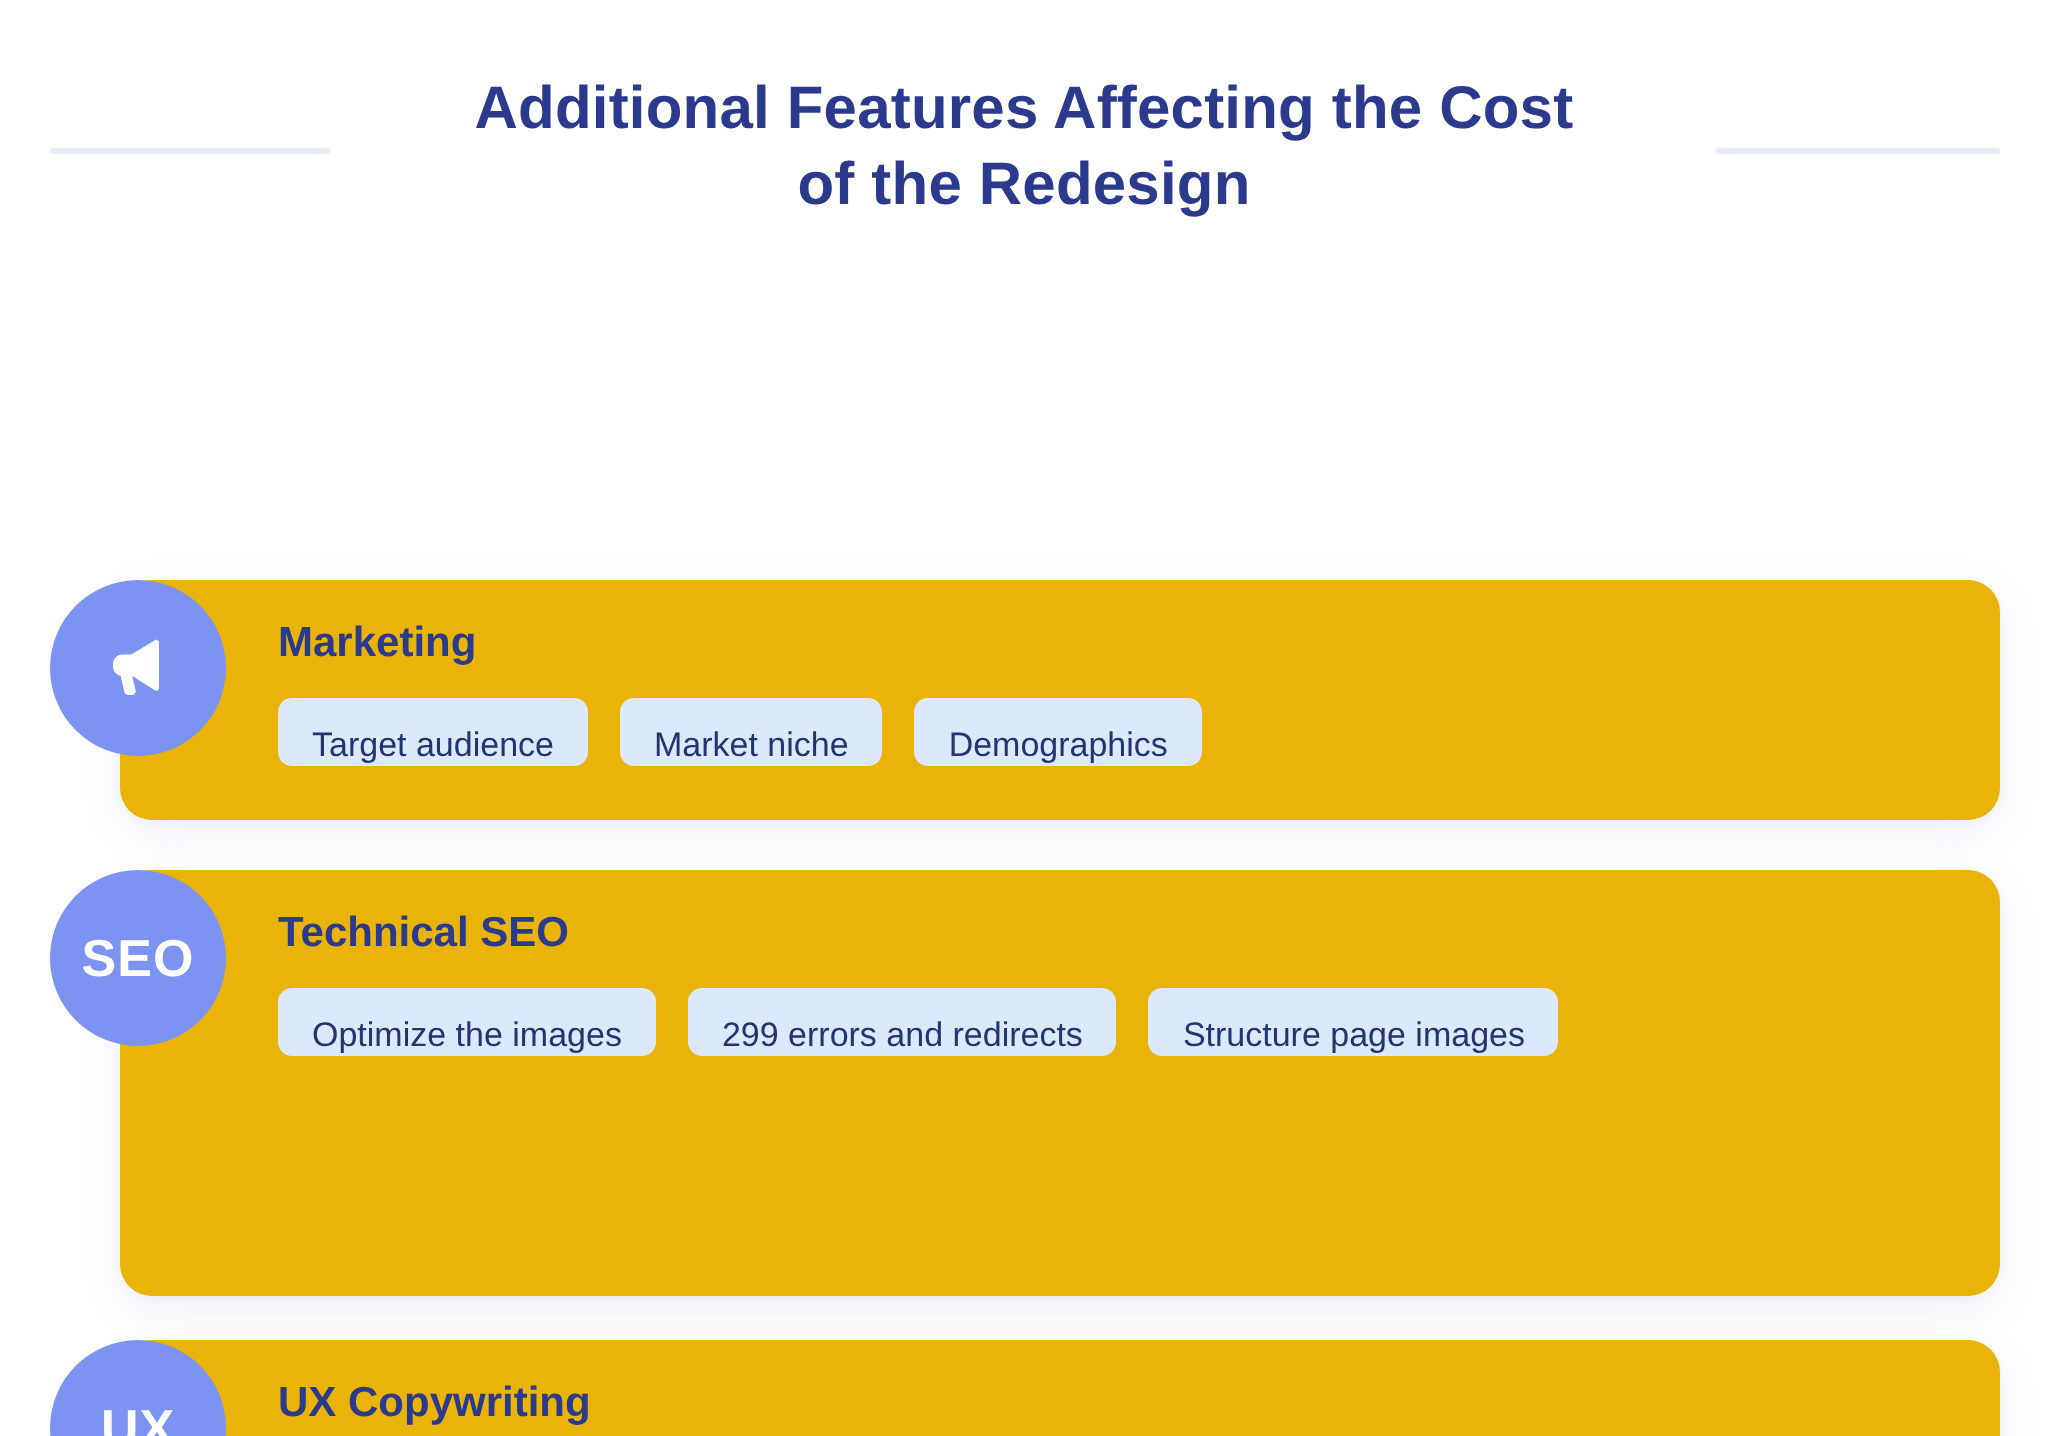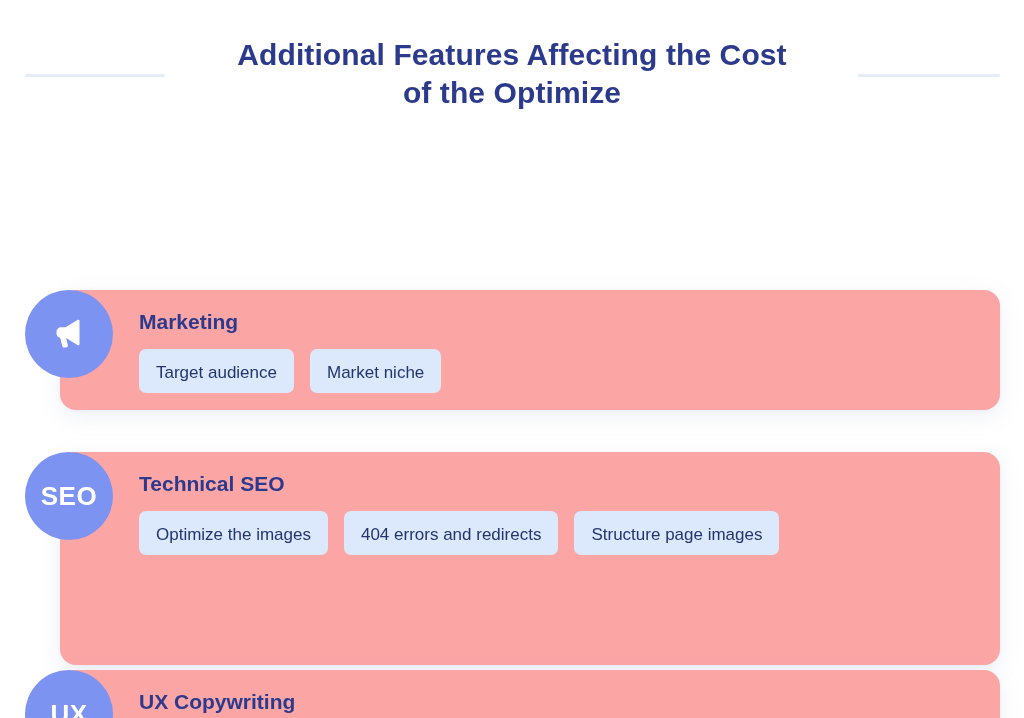--- a/index.html
+++ b/index.html
@@ -46,28 +46,28 @@
 
   
   .cards {
     position: relative;
     width: 1024px;
   }
   .card {
     position: absolute;
     left: 60px;
     width: 940px;
-    background: #fca5a5;
+    background: #eab308;
     border-radius: 16px;
     box-shadow: 0 6px 22px rgba(120, 140, 190, 0.13),
                 0 1px 3px rgba(120, 140, 190, 0.07);
     box-sizing: border-box;
   }
   .card-1 { top: 160px; height: 120px; }
-  .card-2 { top: 322px; height: 213px; }
+  .card-2 { top: 305px; height: 213px; }
   .card-3 { top: 540px; height: 150px; }
 
   .badge {
     position: absolute;
     left: -35px;
     width: 88px;
     height: 88px;
     border-radius: 50%;
     background: #7d93f2;
     display: flex;
@@ -105,65 +105,66 @@
     flex-wrap: wrap;
     gap: 16px;
     margin-top: 17px;
   }
   .tag {
     background: #dce8fc;
     color: #23356f;
     border-radius: 7px;
     font-size: 17px;
     line-height: 1;
-    padding: 15px 17px 12px 17px;
+    padding: 15px 17px 2px 17px;
     white-space: nowrap;
   }
 </style>
 </head>
 <body>
 
 <div class="header">
   <div class="rule rule-left"></div>
   <div class="rule rule-right"></div>
   <div class="header-title">
     <div>Additional Features Affecting the Cost</div>
-    <div>of the Optimize</div>
+    <div>of the Redesign</div>
   </div>
 </div>
 
 <div class="cards">
 
   <div class="card card-1">
     <div class="badge badge-1">
       <span class="badge-icon">
         <svg width="40" height="40" viewBox="0 0 40 40" aria-hidden="true">
           <path d="M30.5 7.2c0-1.1-1.2-1.7-2.1-1.1L16.6 13.3H12.2c-2.6 0-4.7 2.1-4.7 4.7v1.3c0 2.3 1.6 4.2 3.8 4.6l1.9 8.1c.2 0.9 1 1.5 1.9 1.5h1.8c1.3 0 2.2-1.2 1.9-2.4l-1.7-7.1 11.3 7.1c0.9 0.6 2.1-0.1 2.1-1.1V7.2z" fill="#ffffff"></path>
         </svg>
       </span>
       <span class="badge-text"></span>
     </div>
     <div class="card-body">
       <div class="card-heading">Marketing</div>
       <div class="tag-row">
         <span class="tag">Target audience</span>
         <span class="tag">Market niche</span>
+        <span class="tag">Demographics</span>
       </div>
     </div>
   </div>
 
   <div class="card card-2">
     <div class="badge badge-2">
       <span class="badge-text">SEO</span>
     </div>
     <div class="card-body">
       <div class="card-heading">Technical SEO</div>
       <div class="tag-row">
         <span class="tag">Optimize the images</span>
-        <span class="tag">404 errors and redirects</span>
+        <span class="tag">299 errors and redirects</span>
         <span class="tag">Structure page images</span>
       </div>
     </div>
   </div>
 
   <div class="card card-3">
     <div class="badge badge-3">
       <span class="badge-text">UX</span>
     </div>
     <div class="card-body">

